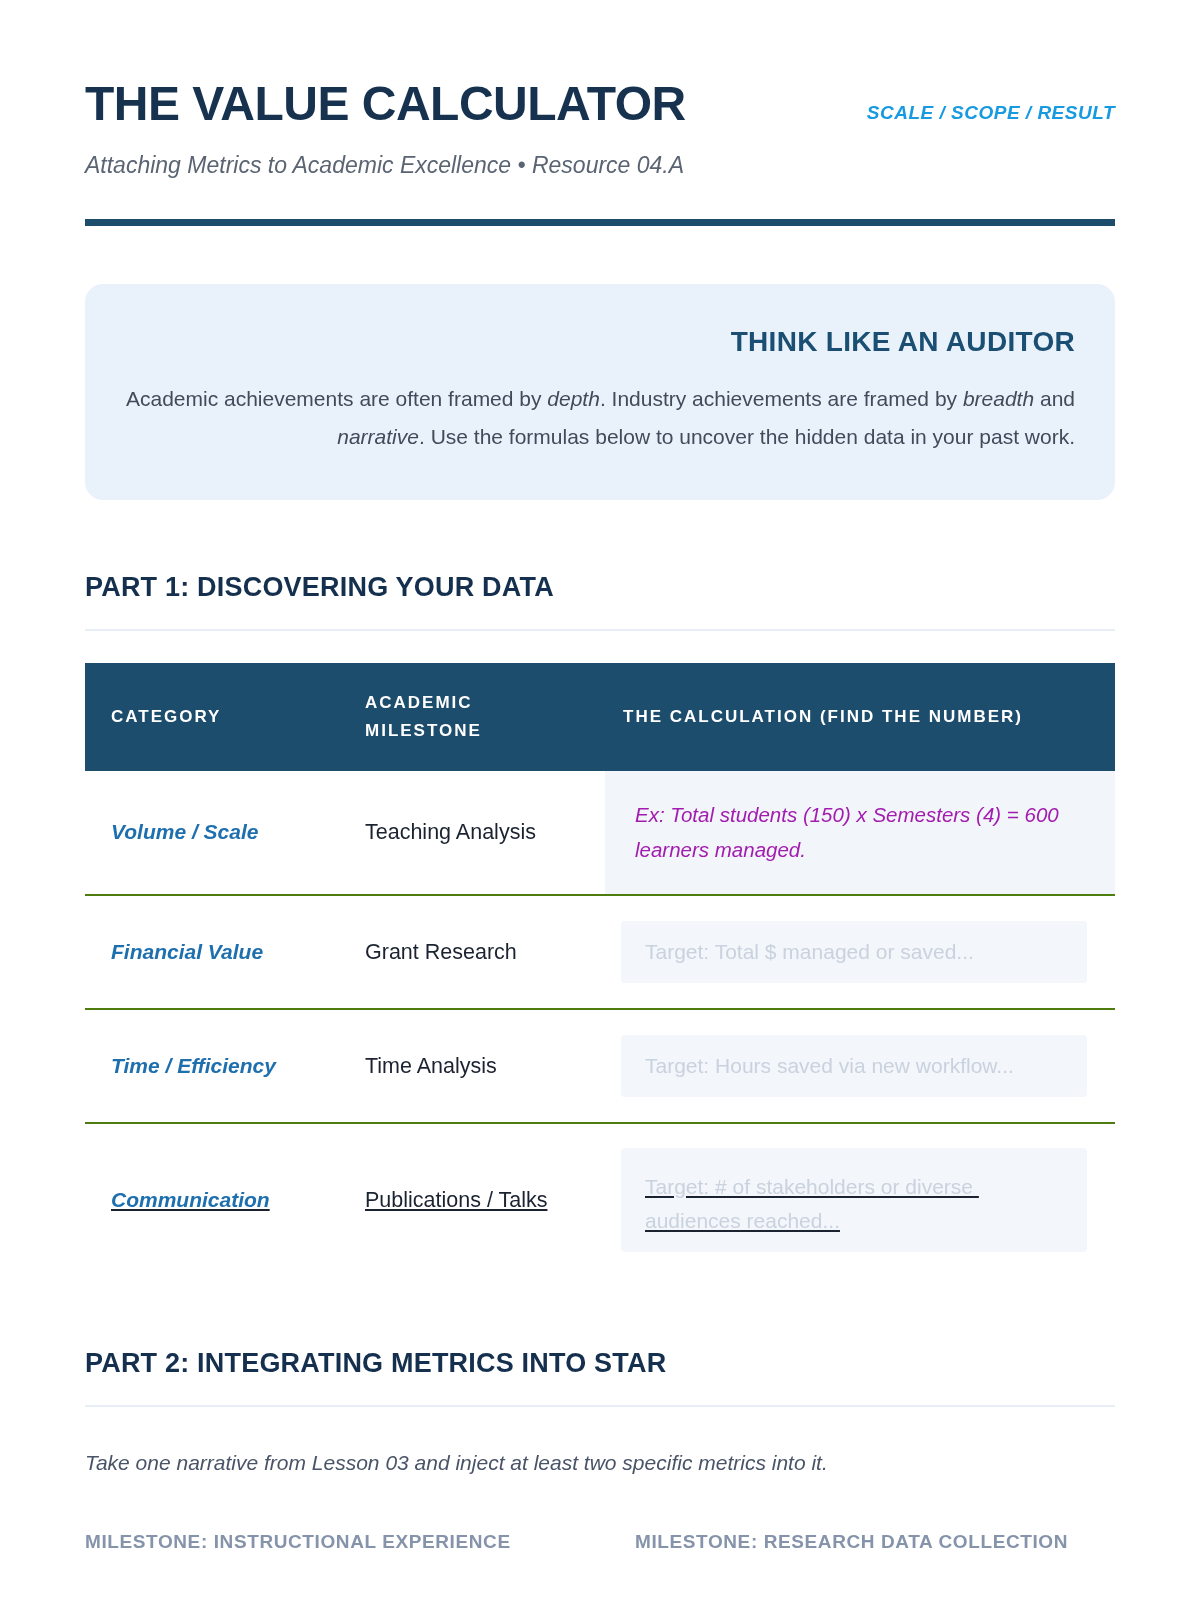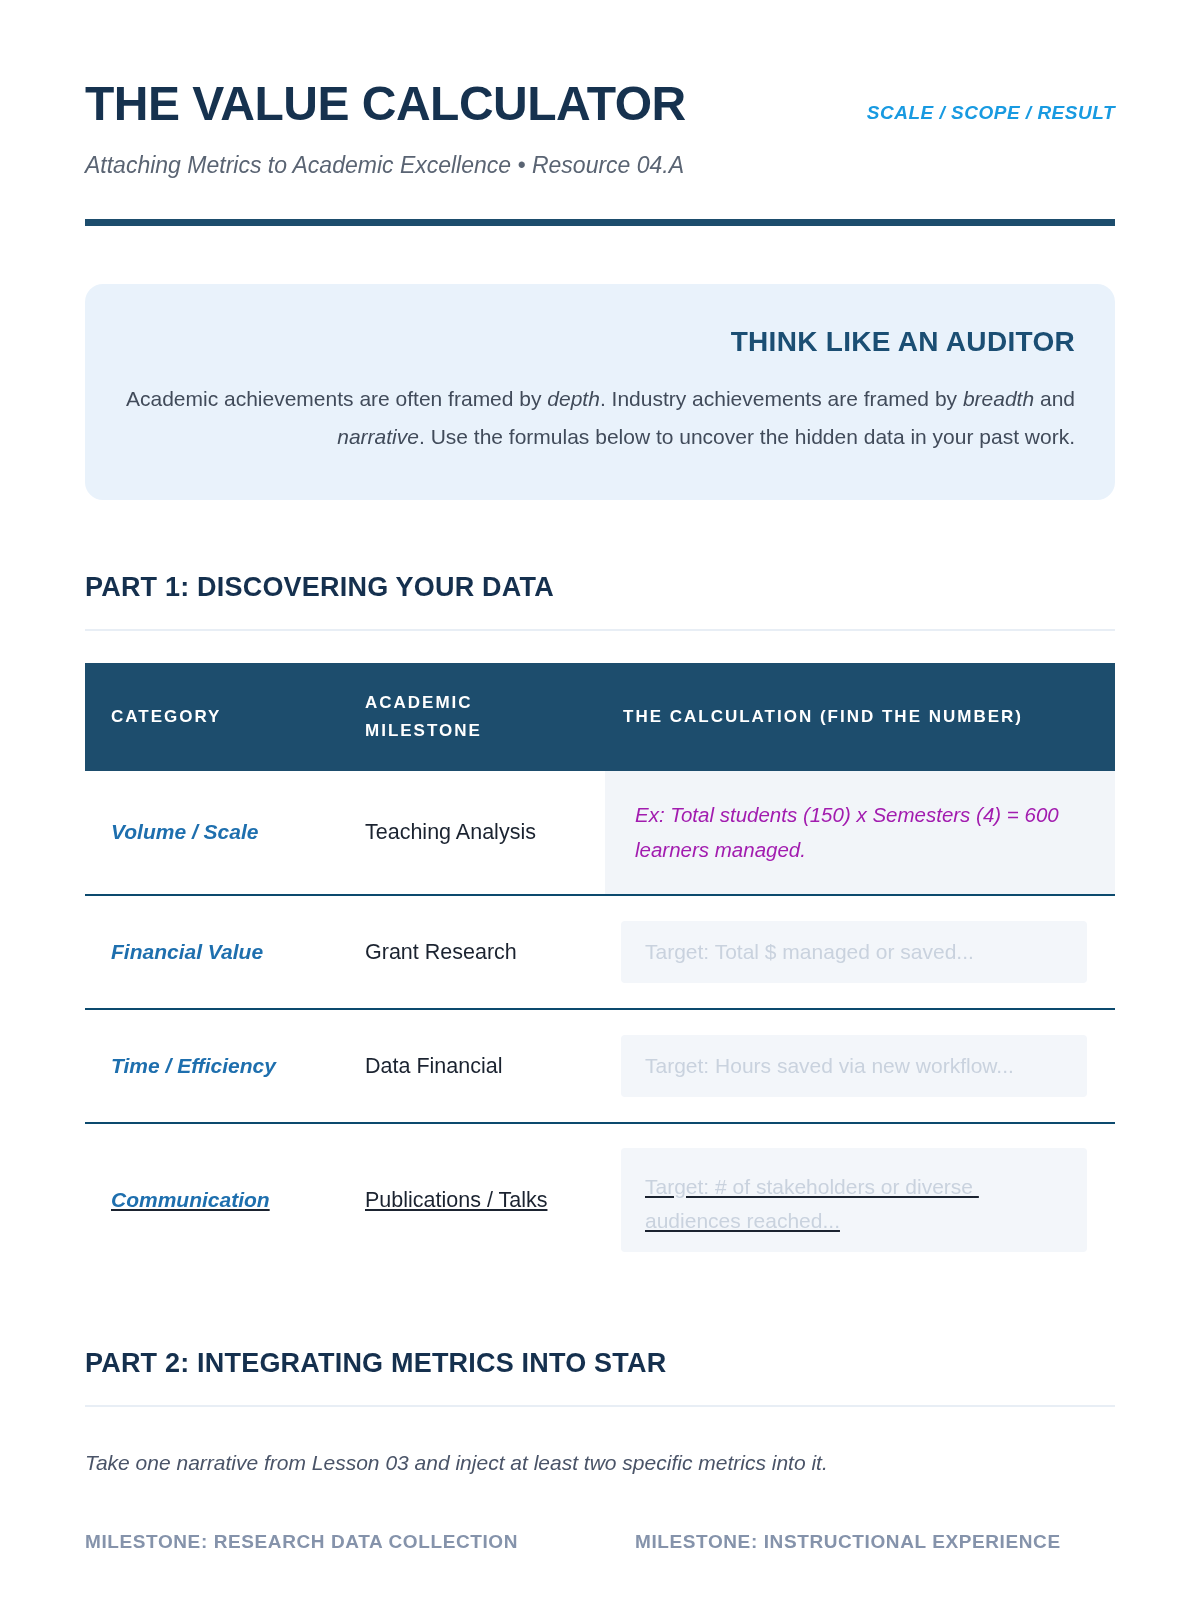--- a/index.html
+++ b/index.html
@@ -59,21 +59,21 @@
     align-items: center; background: #1d4d6d; color: #ffffff;
     min-height: 108px;
   }
   .t-head .th { font-size: 17px; font-weight: 700; letter-spacing: 2px; line-height: 1.65; }
   .th-cat { padding-left: 26px; }
   .th-mile { padding-left: 20px; max-width: 175px; }
   .th-calc { padding-left: 18px; padding-right: 20px; }
 
   .t-row {
     display: grid; grid-template-columns: 260px 260px 1fr;
-    align-items: stretch; border-bottom: 2px solid #0c4a6e;
+    align-items: stretch; border-bottom: 2px solid #4d7c0f;
   }
   .t-row:last-child { border-bottom: none; text-decoration: underline; }
   .cell-cat {
     align-self: center; padding-left: 26px;
     font-size: 21px; font-weight: 700; font-style: italic; color: #1e6fae;
   }
   .cell-mile {
     align-self: center; padding: 10px 16px 10px 20px;
     font-size: 21.5px; line-height: 1.5; color: #1b2330;
   }
@@ -143,37 +143,37 @@
     <div class="t-row row-2">
       <div class="cell-cat">Financial Value</div>
       <div class="cell-mile">Grant Research</div>
       <div class="cell-input">
         <input class="calc-input" type="text" placeholder="Target: Total $ managed or saved..." style="">
       </div>
     </div>
 
     <div class="t-row row-3">
       <div class="cell-cat">Time / Efficiency</div>
-      <div class="cell-mile">Data Financial</div>
+      <div class="cell-mile">Time Analysis</div>
       <div class="cell-input">
         <input class="calc-input" type="text" placeholder="Target: Hours saved via new workflow..." style="">
       </div>
     </div>
 
     <div class="t-row row-4">
       <div class="cell-cat">Communication</div>
       <div class="cell-mile">Publications / Talks</div>
       <div class="cell-input">
         <textarea class="calc-textarea" placeholder="Target: # of stakeholders or diverse audiences reached..." style=""></textarea>
       </div>
     </div>
   </div>
 
   <h2 class="part-heading">PART 2: INTEGRATING METRICS INTO STAR</h2>
   <div class="section-divider"></div>
   <div class="part2-note">Take one narrative from Lesson 03 and inject at least two specific metrics into it.</div>
 
   <div class="milestone-cols">
+    <div class="milestone-col-label">MILESTONE: INSTRUCTIONAL EXPERIENCE</div>
     <div class="milestone-col-label">MILESTONE: RESEARCH DATA COLLECTION</div>
-    <div class="milestone-col-label">MILESTONE: INSTRUCTIONAL EXPERIENCE</div>
   </div>
 
 </div>
 
 </body></html>

